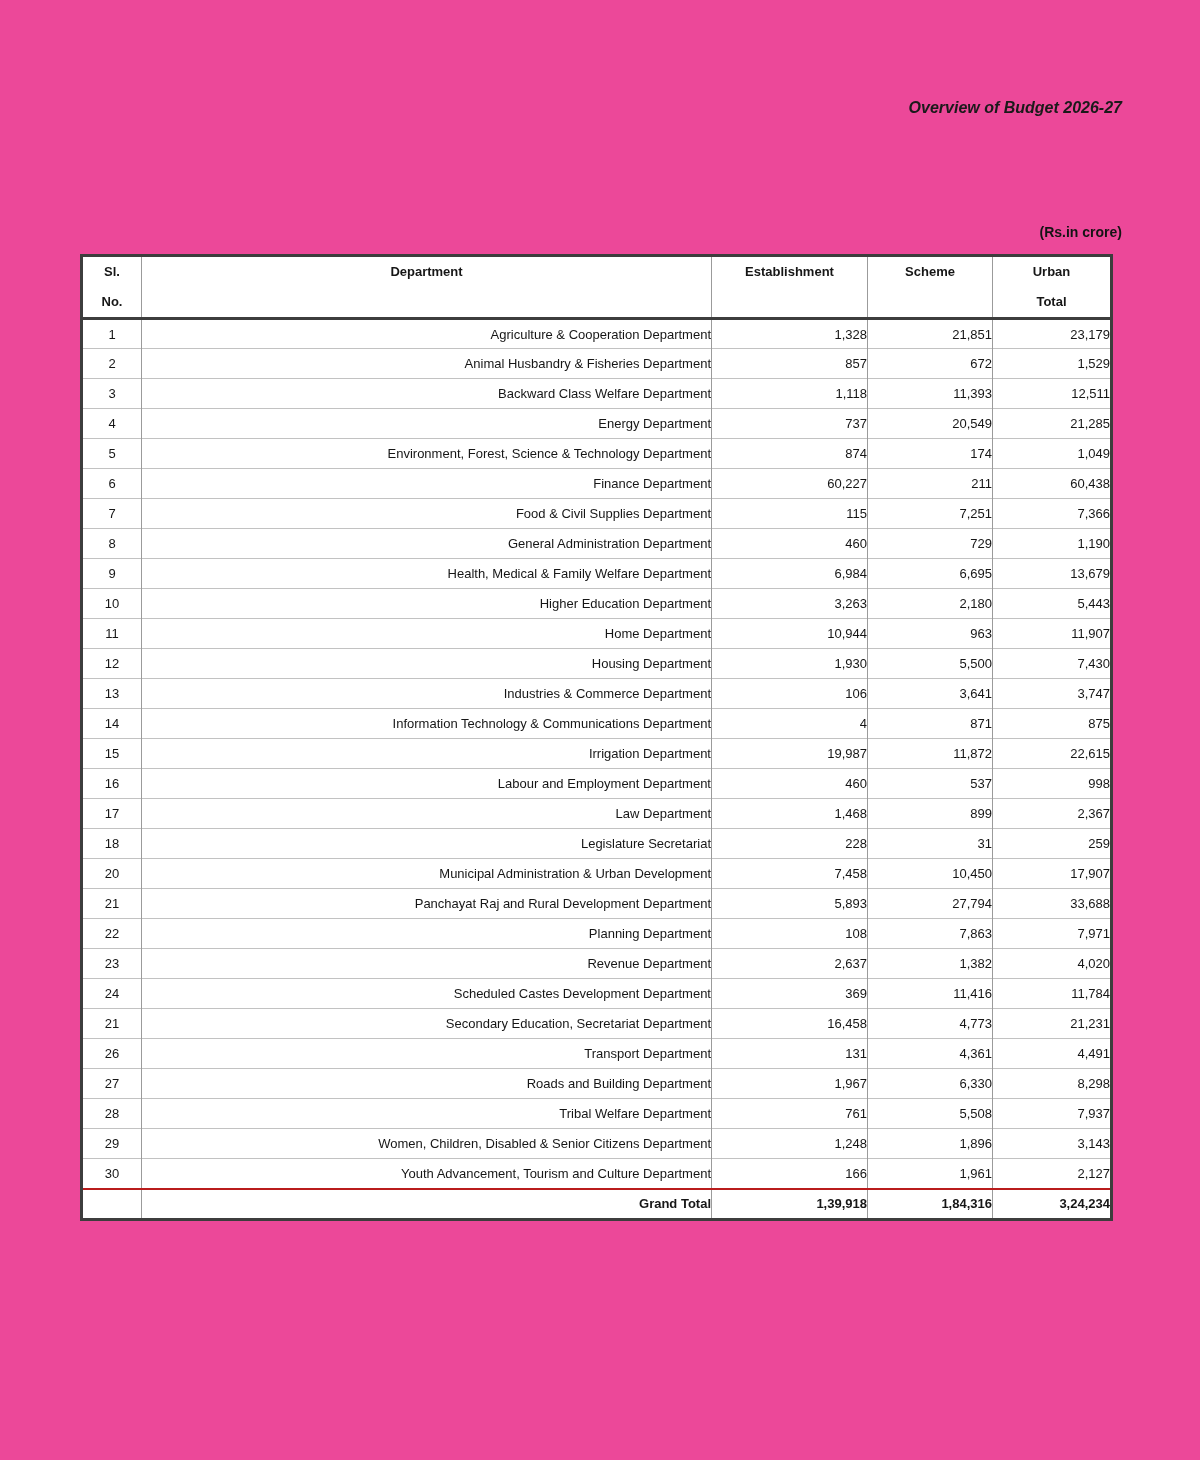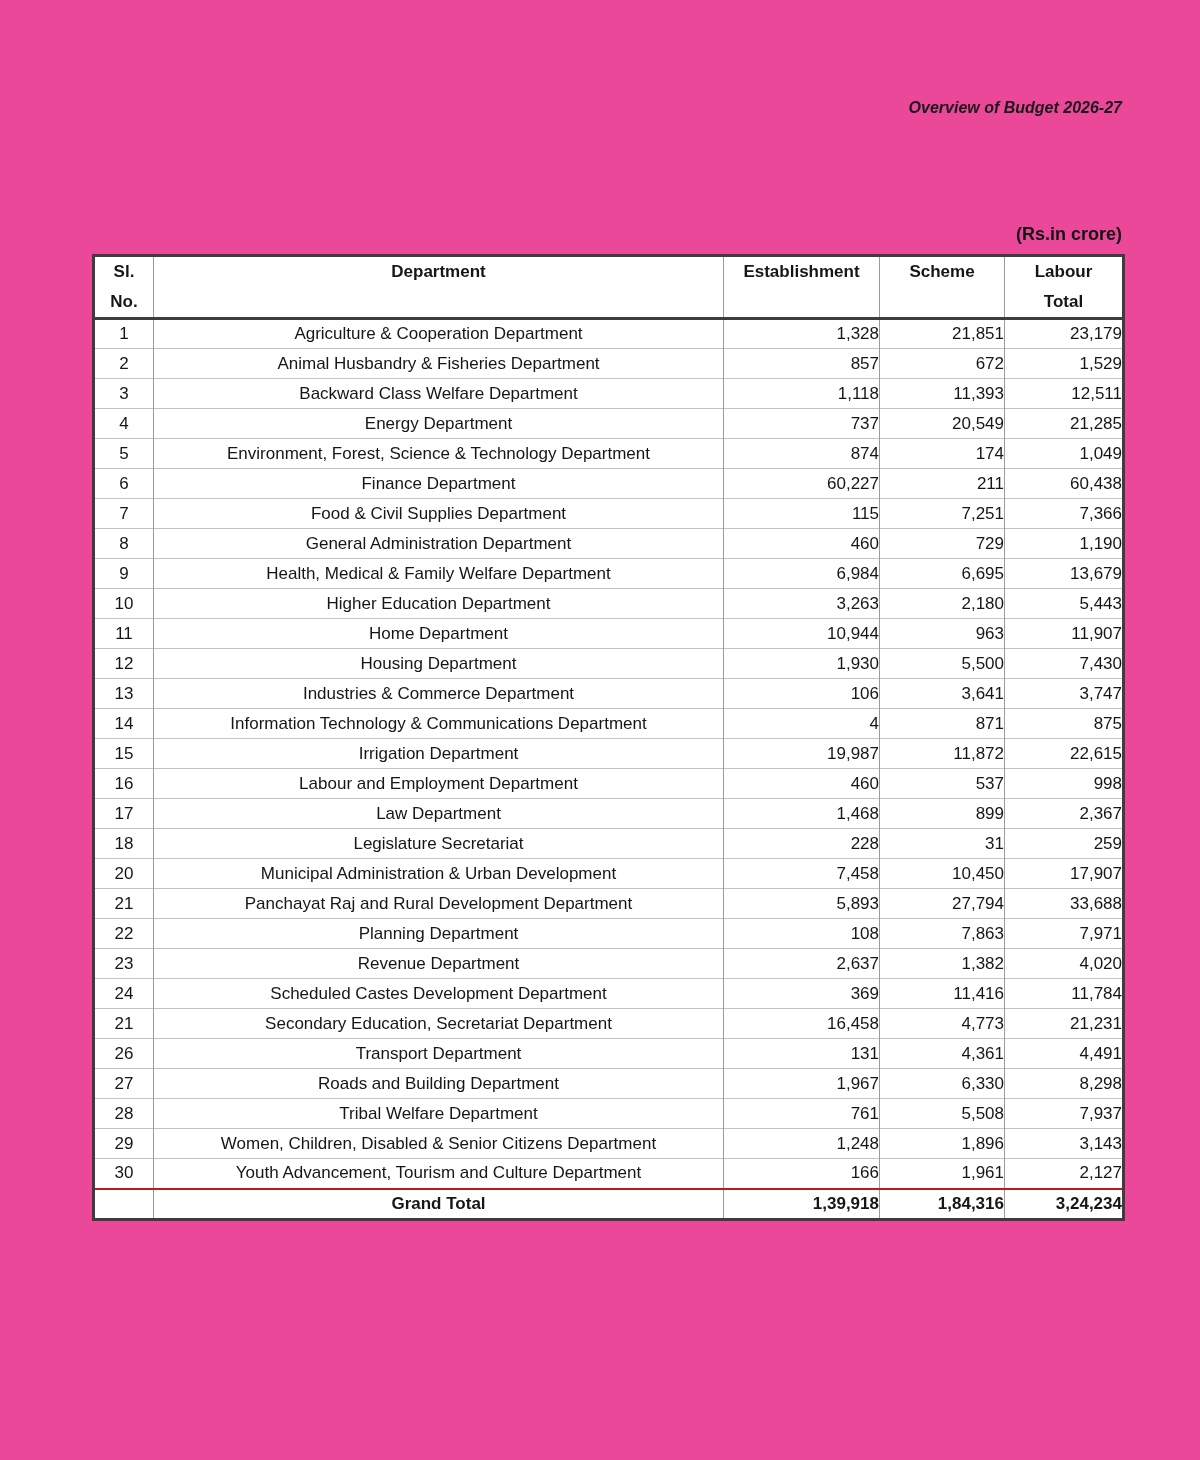--- a/index.html
+++ b/index.html
@@ -32,32 +32,32 @@
     width: 1030px;
     text-align: center;
     font-size: 20px;
     font-weight: 700;
     color: #141414;
   }
   .unit-label {
     position: absolute;
     top: 224px;
     right: 78px;
-    font-size: 18px;
+    font-size: 14px;
     font-weight: 700;
     color: #141414;
   }
   table.budget-table {
     position: absolute;
     top: 254px;
-    left: 92px;
+    left: 80px;
     width: 1030px;
     border-collapse: collapse;
     table-layout: fixed;
-    font-size: 17px;
+    font-size: 13px;
     color: #161616;
     border: 3px solid #3d3d3d;
   }
   .budget-table th,
   .budget-table td {
     border-left: 1px solid #9b9b9b;
     border-right: 1px solid #9b9b9b;
     padding: 0;
     box-sizing: border-box;
   }
@@ -74,21 +74,21 @@
     height: 30px;
     border-top: 1px solid #c2c2c2;
     vertical-align: middle;
     background: #ffffff;
   }
   .budget-table tbody tr:first-child td {
     border-top: none;
   }
   .col-sl      { text-align: center; }
   .col-department {
-    text-align: center;
+    text-align: right;
     padding-left: 8px;
     white-space: nowrap;
     overflow: hidden;
   }
   .col-establishment,
   .col-scheme,
   .col-total {
     text-align: right;
     padding-right: 10px;
   }
@@ -125,21 +125,21 @@
         <th>
           <div>Department</div>
         </th>
         <th>
           <div>Establishment</div>
         </th>
         <th>
           <div>Scheme</div>
         </th>
         <th>
-          <div>Labour</div>
+          <div>Urban</div>
           <div>Total</div>
         </th>
       </tr>
     </thead>
     <tbody>
 
       <tr>
           <td class="col-sl">1</td>
           <td class="col-department">Agriculture &amp; Cooperation Department</td>
           <td class="col-establishment">1,328</td>

